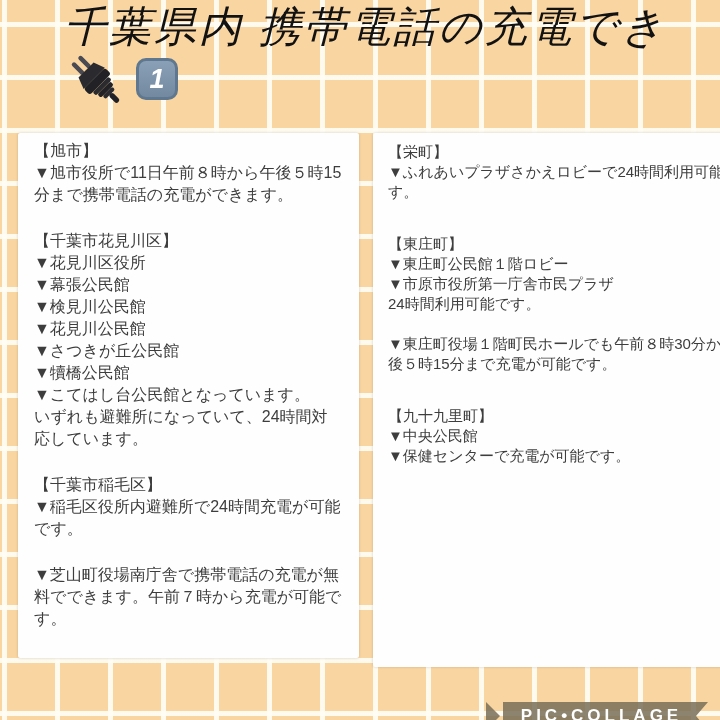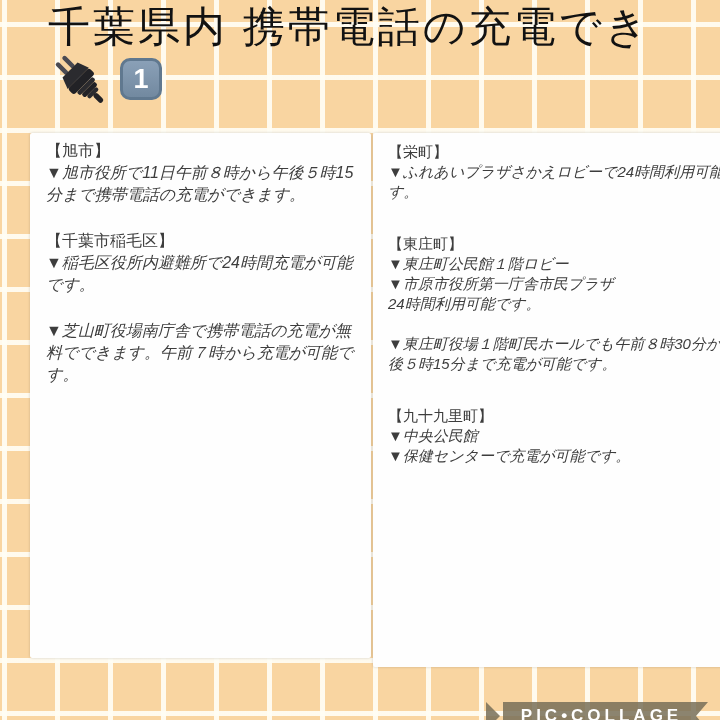--- a/index.html
+++ b/index.html
@@ -10,23 +10,23 @@
     position: relative; width: 720px; height: 720px; overflow: hidden;
     background-color: #f9d5a1;
     background-image:
       linear-gradient(rgba(255,253,244,0.92) 0 5px, transparent 5px),
       linear-gradient(90deg, rgba(255,253,244,0.92) 0 5px, transparent 5px);
     background-size: 53px 53px;
     background-position: 2px 22px;
   }
 
   .title {
-    position: absolute; left: 48px; top: 2px; width: 656px;
+    position: absolute; left: 64px; top: 2px; width: 656px;
     color: #121212; font-size: 42px; line-height: 50px;
-    letter-spacing: 3px; font-weight: 500;
+    letter-spacing: 3px; font-weight: 500; font-style: italic;
   }
   .title-line { white-space: nowrap; }
   .title-line2 { display: flex; align-items: center; height: 52px; }
 
   .plug-icon-svg { margin-left: 2px; margin-top: 6px; }
 
   .keycap {
     width: 42px; height: 42px; margin-left: 8px; margin-top: 2px;
     background: linear-gradient(#8aa0b7, #7289a0);
     border: 3px solid #60788f; border-radius: 10px;
@@ -34,30 +34,30 @@
     display: flex; align-items: center; justify-content: center;
     color: #ffffff; font-size: 27px; font-weight: bold;
     letter-spacing: 0;
   }
 
   .panel {
     position: absolute; background: #fefefe; border-radius: 2px;
     box-shadow: 0 0 3px rgba(0,0,0,0.18);
     color: #3d3d3d; box-sizing: border-box; overflow: hidden;
   }
-  .panel-left  { left: 30px;  top: 133px; width: 341px; height: 525px;
+  .panel-left  { left: 18px;  top: 133px; width: 341px; height: 525px;
                  padding: 7px 16px; font-size: 16px; line-height: 22px; }
   .panel-right { left: 373px; top: 133px; width: 402px; height: 534px;
                  padding: 9px 15px; font-size: 15px; line-height: 20px; }
 
   .section { margin: 0; }
   .panel-left  .section + .section { margin-top: 24px; }
   .panel-right .section + .section { margin-top: 32px; }
   .sec-heading { white-space: pre-line; }
-  .sec-body { white-space: pre-line; font-style: italic; }
+  .sec-body { white-space: pre-line; }
 
   .watermark {
     position: absolute; left: 486px; top: 702px; height: 28px;
     display: flex; align-items: stretch;
   }
   .ribbon-tail-left {
     width: 14px; height: 28px; margin-right: 3px;
     background: rgba(120,111,88,0.85);
     -webkit-clip-path: polygon(0 0, 100% 50%, 0 100%);
     clip-path: polygon(0 0, 100% 50%, 0 100%);
@@ -97,20 +97,31 @@
       </div>
     </div>
   </div>
 
   <div class="panel panel-left">
   <div class="section">
     <div class="sec-heading">【旭市】</div>
     <div class="sec-body">▼旭市役所で11日午前８時から午後５時15分まで携帯電話の充電ができます。</div>
   </div>
 
+  <div class="section">
+    <div class="sec-heading">【千葉市花見川区】</div>
+    <div class="sec-body">▼花見川区役所
+▼幕張公民館
+▼検見川公民館
+▼花見川公民館
+▼さつきが丘公民館
+▼犢橋公民館
+▼こてはし台公民館となっています。
+いずれも避難所になっていて、24時間対応しています。</div>
+  </div>
 
   <div class="section">
     <div class="sec-heading">【千葉市稲毛区】</div>
     <div class="sec-body">▼稲毛区役所内避難所で24時間充電が可能です。</div>
   </div>
 
   <div class="section">
     <div class="sec-body">▼芝山町役場南庁舎で携帯電話の充電が無料でできます。午前７時から充電が可能です。</div>
   </div>
 </div>

